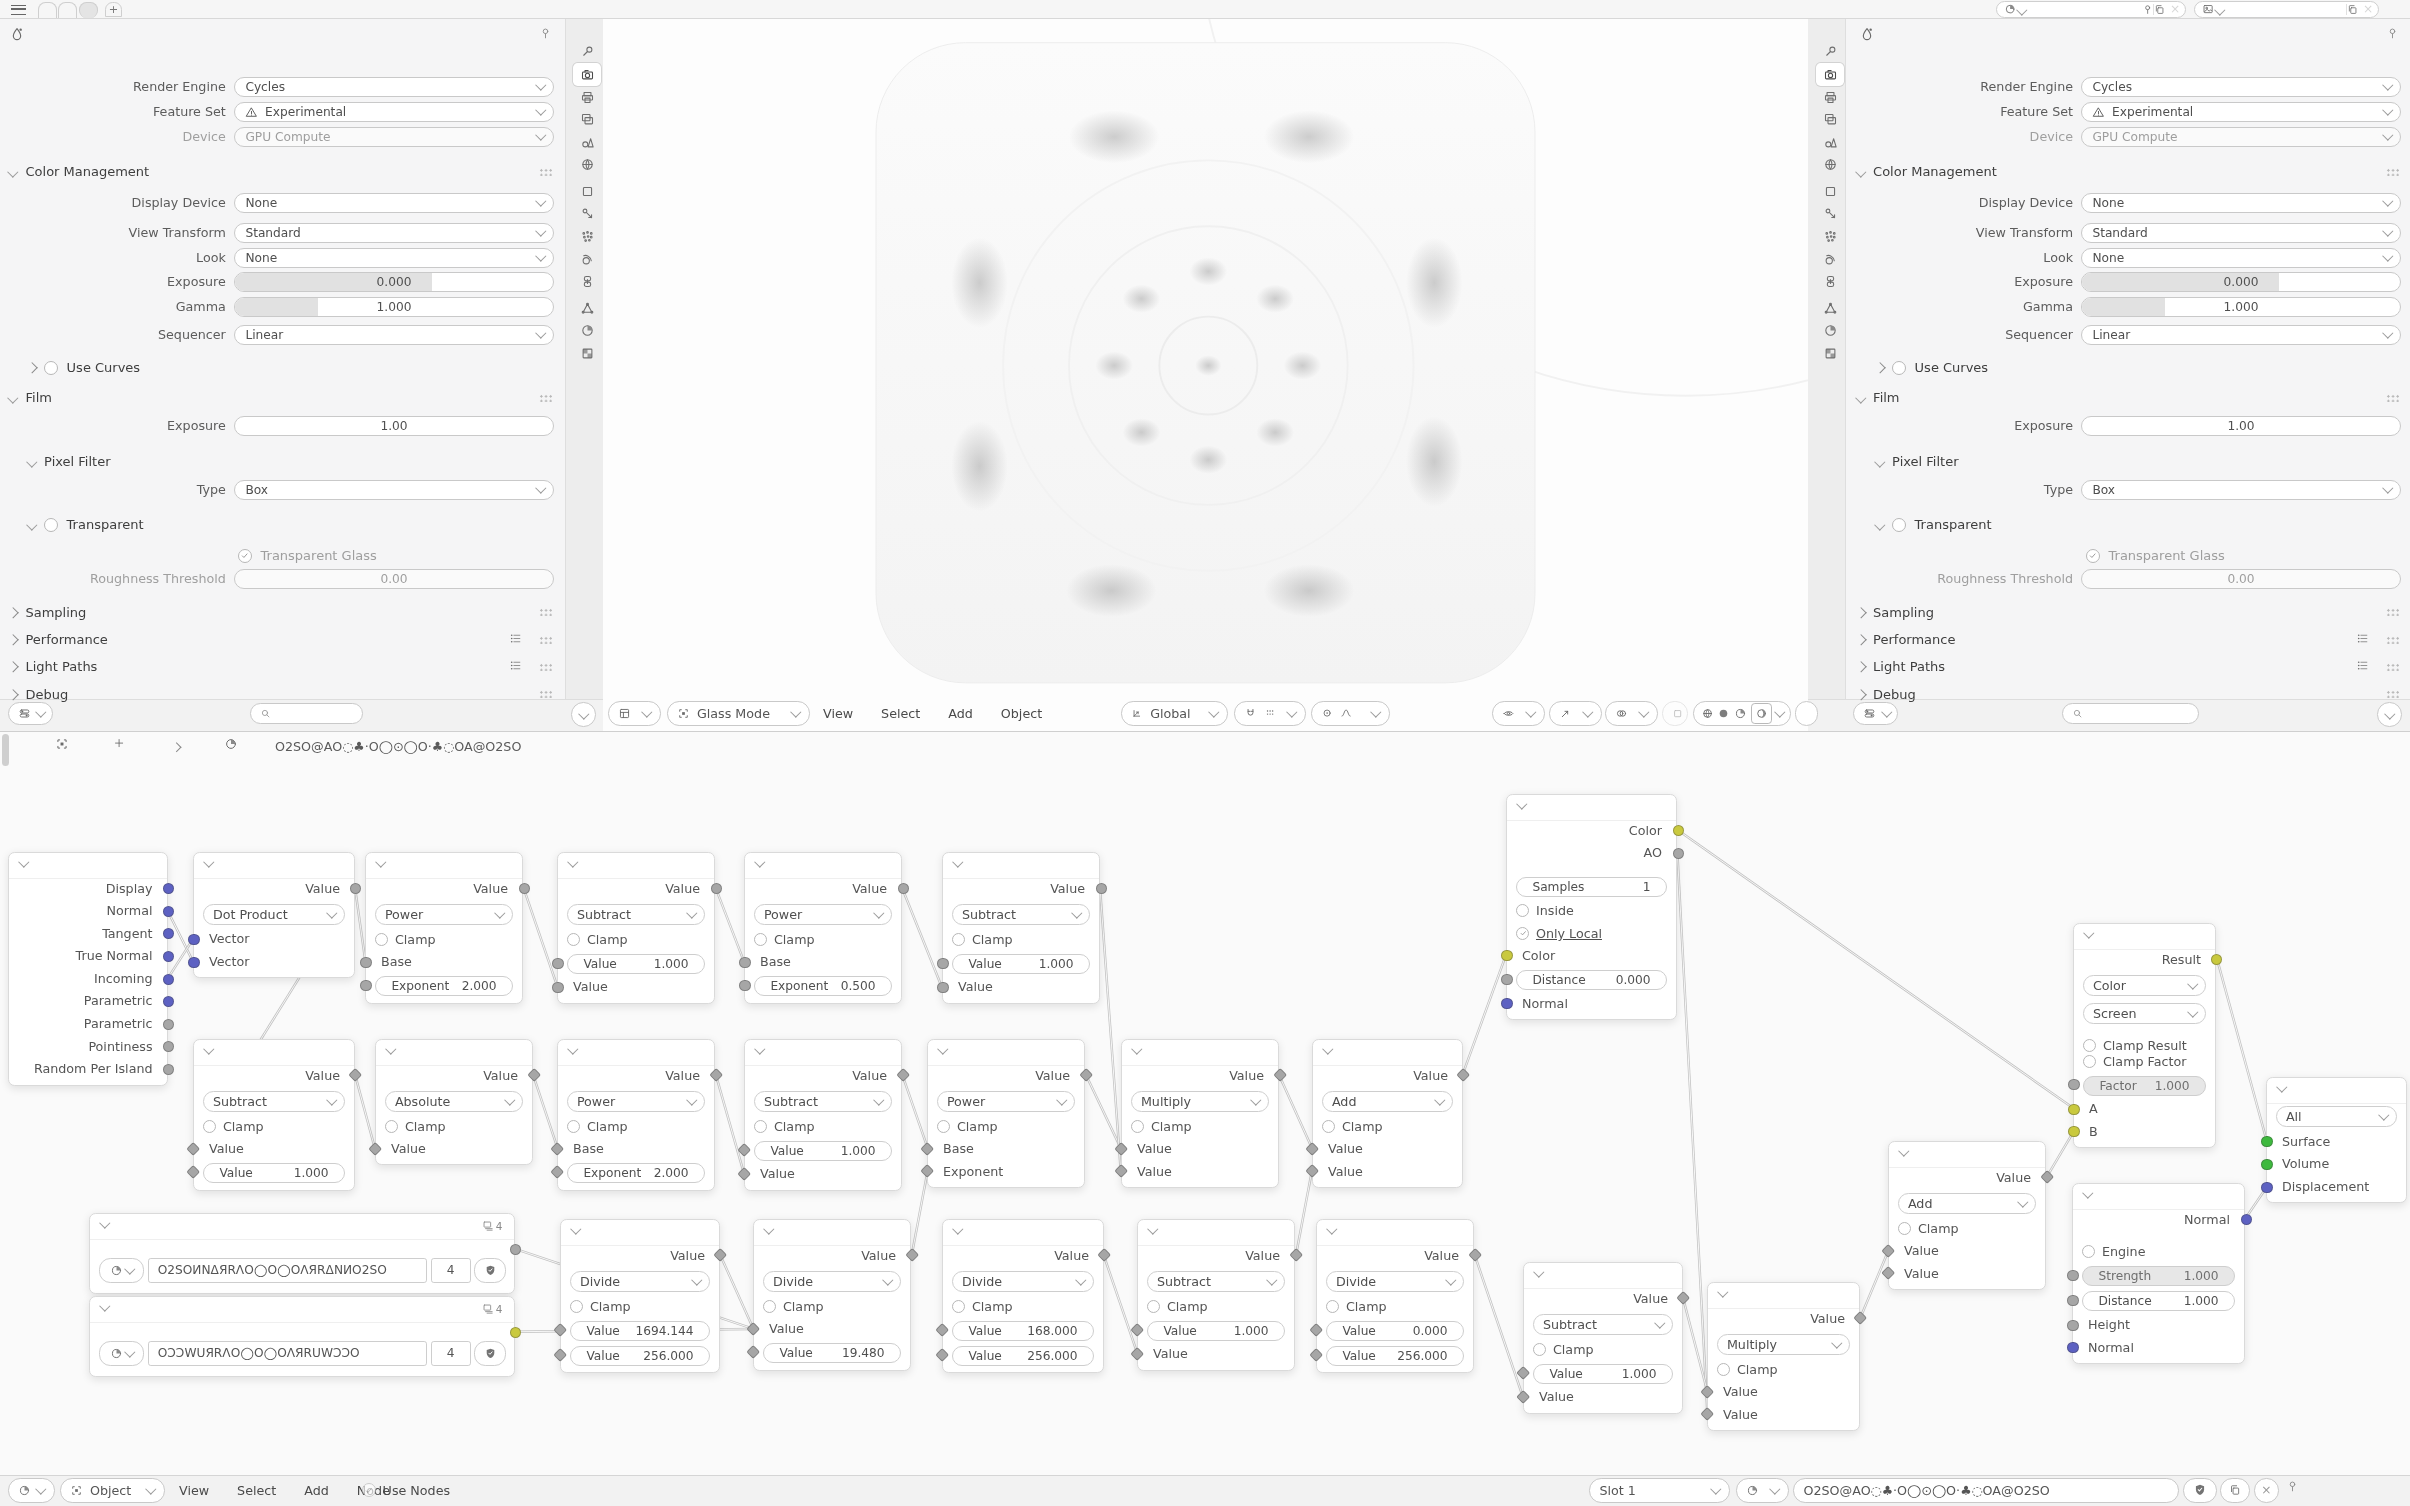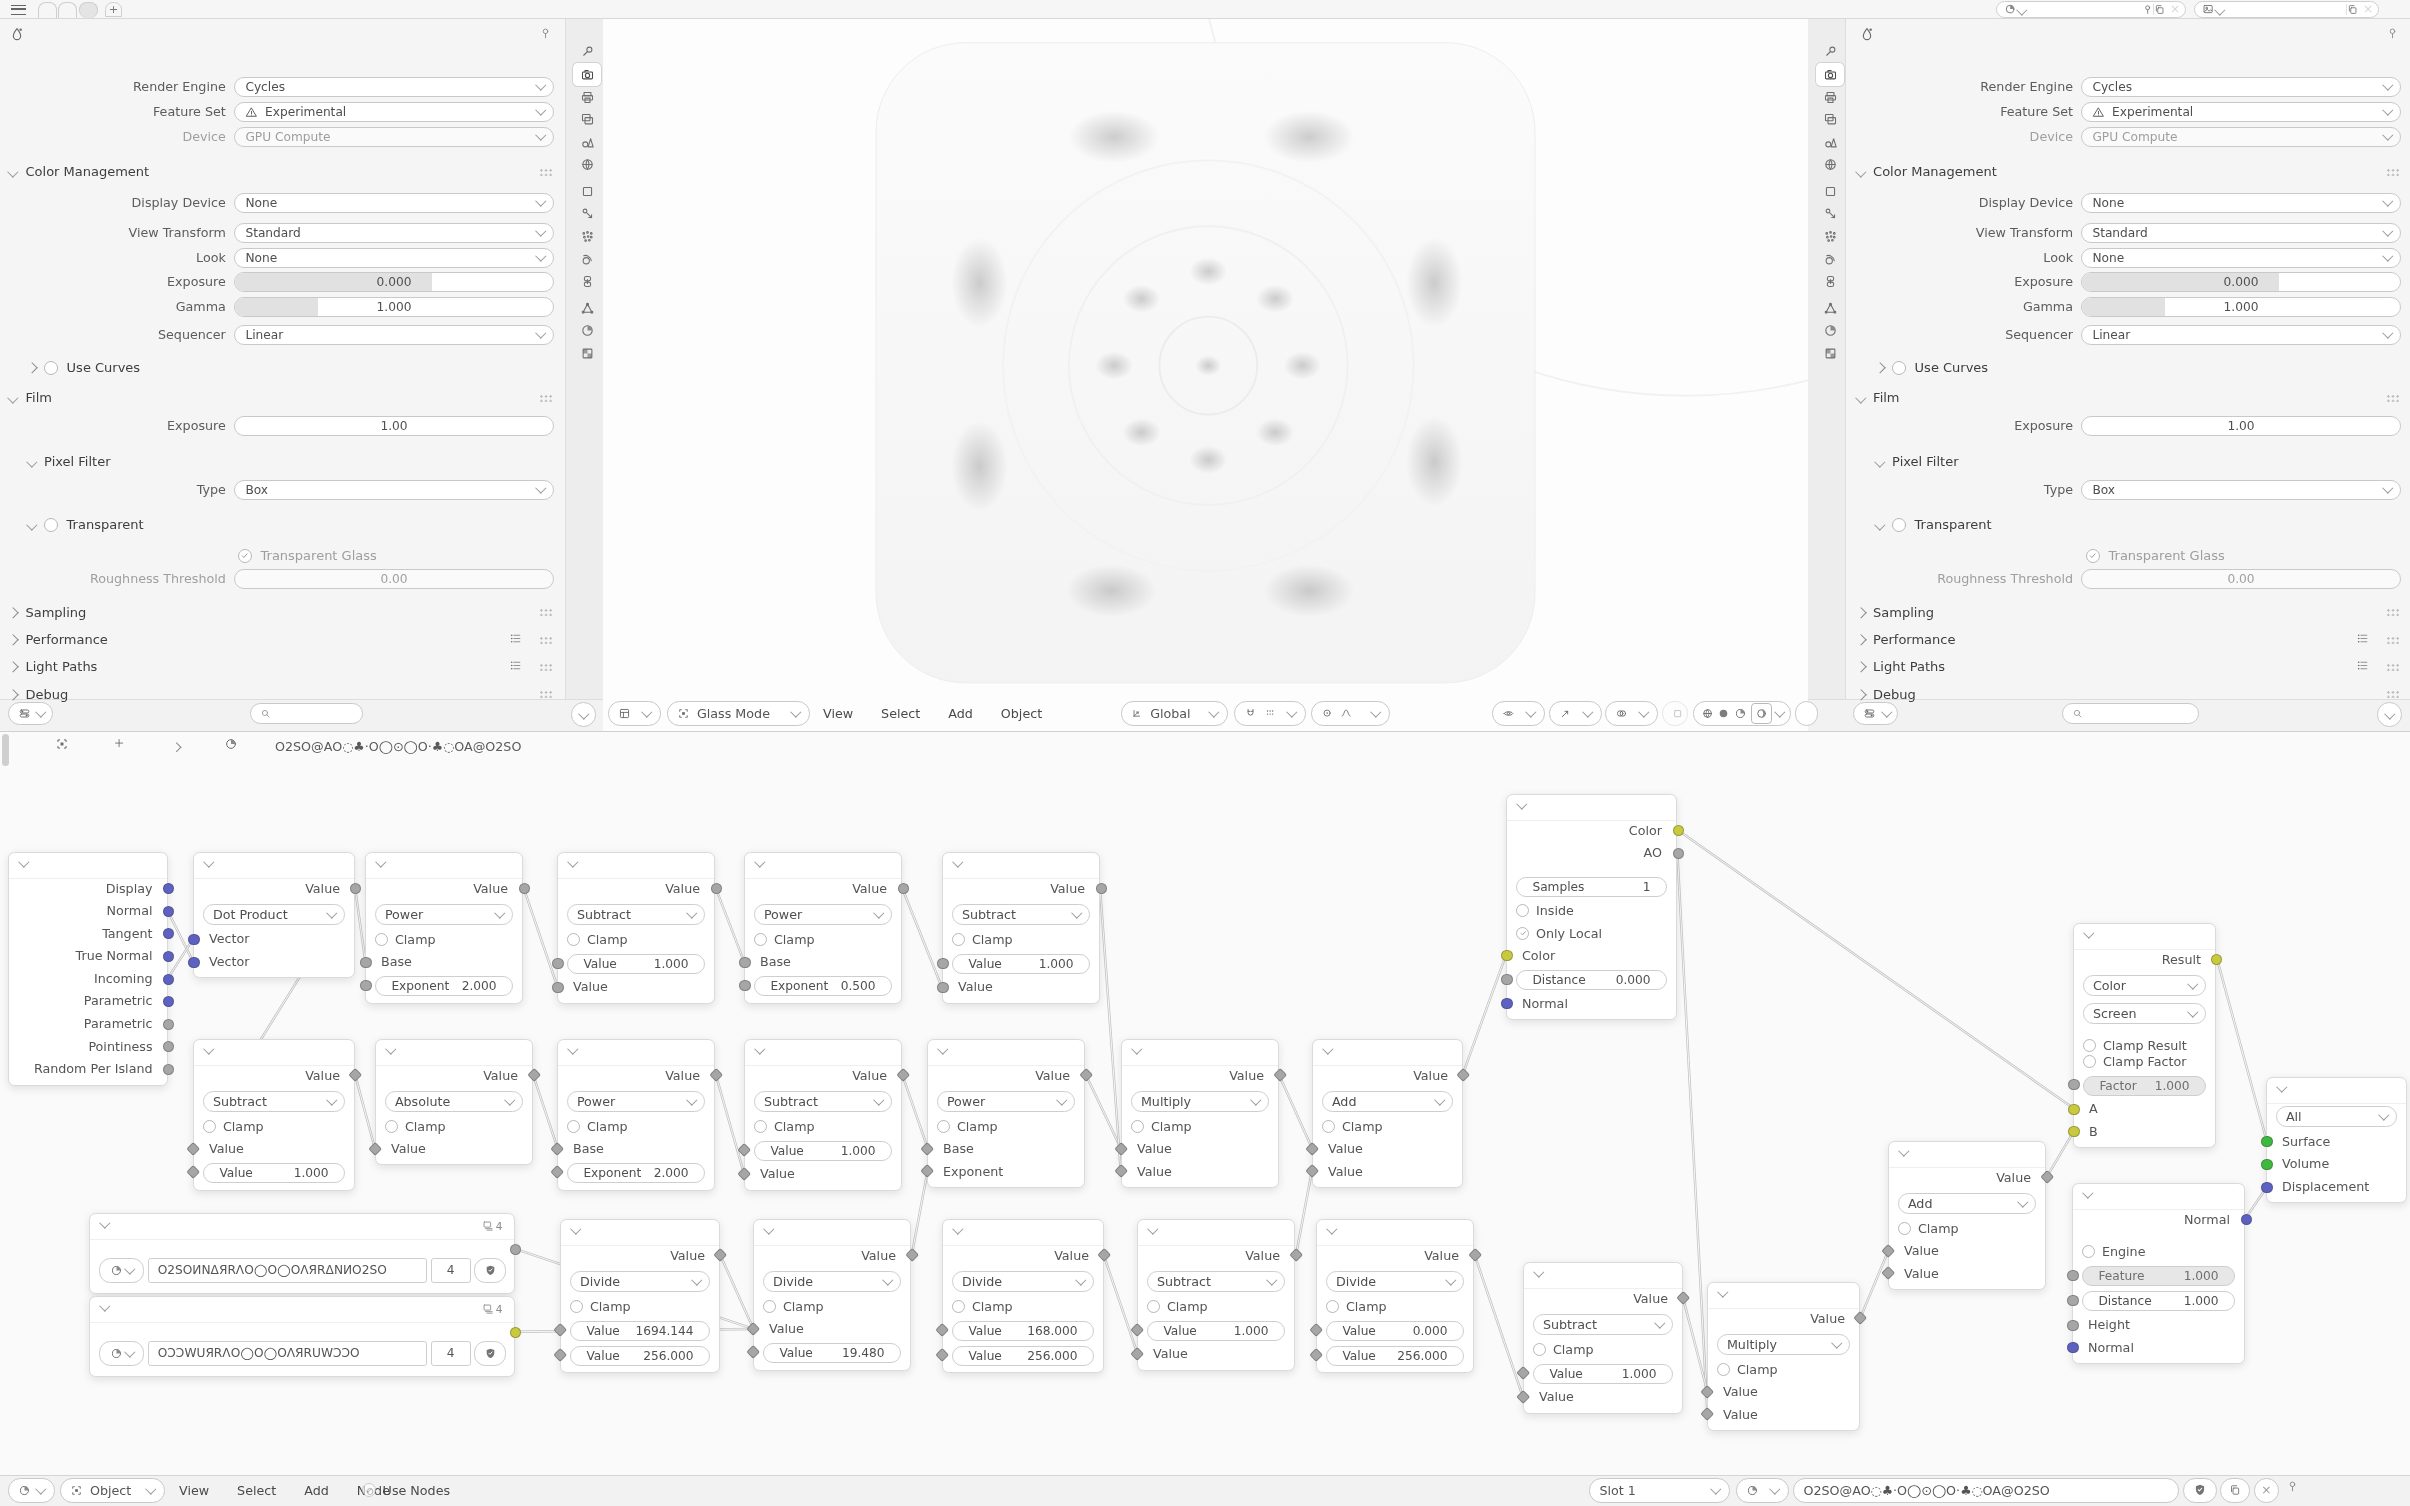--- a/index.html
+++ b/index.html
@@ -496,21 +496,21 @@
         <div class="ntext" style="position: absolute; top: 47px; height: 22.6px; right: 14px;">AO</div>
         <div class="sock" style="position: absolute; left: 166px; top: 53px; background: rgb(166, 166, 166);"></div>
         <div class="nfield" style="position: absolute; top: 82px; height: 20px;">
           <span>Samples</span>
           <span>1</span>
         </div>
         <div class="seg" style="position: absolute; left: 9.4px; top: 108px; height: 15px; gap: 6.6px;">
           <span class="chk" style="width:13px;height:13px;"></span>
           <span style="font-size:12.7px;color:#555;">Inside</span>
         </div>
-        <div class="seg" style="position: absolute; left: 9.4px; top: 131px; height: 15px; gap: 6.6px;">
+        <div class="seg" style="position: absolute; left: 9.4px; top: 131px; height: 15px; gap: 6.6px; text-decoration: underline;">
           <span class="chk" style="width:13px;height:13px;">
             <svg width="8.5" height="8.5" viewBox="0 0 24 24" fill="none" stroke="#8a8a8a" stroke-width="1.7" stroke-linecap="round" stroke-linejoin="round">
               <path d="M6 12.5 l4 4 l8-9" stroke-width="2.2"></path>
             </svg>
           </span>
           <span style="font-size:12.7px;color:#555;">Only Local</span>
         </div>
         <div class="ntext" style="position: absolute; left: 15px; top: 150px; height: 22.6px;">Color</div>
         <div class="sock" style="position: absolute; left: -5.6px; top: 155px; background: rgb(201, 201, 62);"></div>
         <div class="nfield" style="position: absolute; top: 175px; height: 20px;">
@@ -731,21 +731,21 @@
         <div class="nhead">
           <span class="cv" style="position: absolute; left: 11.3px; top: 8.5px;"></span>
         </div>
         <div class="ntext" style="position: absolute; top: 24.5px; height: 22.6px; right: 14px;">Normal</div>
         <div class="sock" style="position: absolute; left: 168px; top: 30px; background: rgb(93, 97, 194);"></div>
         <div class="seg" style="position: absolute; left: 9.4px; top: 60px; height: 15px; gap: 6.6px;">
           <span class="chk" style="width:13px;height:13px;"></span>
           <span style="font-size:12.7px;color:#555;">Engine</span>
         </div>
         <div class="nfield dim" style="position: absolute; top: 82px; height: 20px;">
-          <span>Feature</span>
+          <span>Strength</span>
           <span>1.000</span>
         </div>
         <div class="sock" style="position: absolute; left: -5.6px; top: 86px; background: rgb(166, 166, 166);"></div>
         <div class="nfield" style="position: absolute; top: 107px; height: 20px;">
           <span>Distance</span>
           <span>1.000</span>
         </div>
         <div class="sock" style="position: absolute; left: -5.6px; top: 111px; background: rgb(166, 166, 166);"></div>
         <div class="ntext" style="position: absolute; left: 15px; top: 130px; height: 22.6px;">Height</div>
         <div class="sock" style="position: absolute; left: -5.6px; top: 136px; background: rgb(166, 166, 166);"></div>

